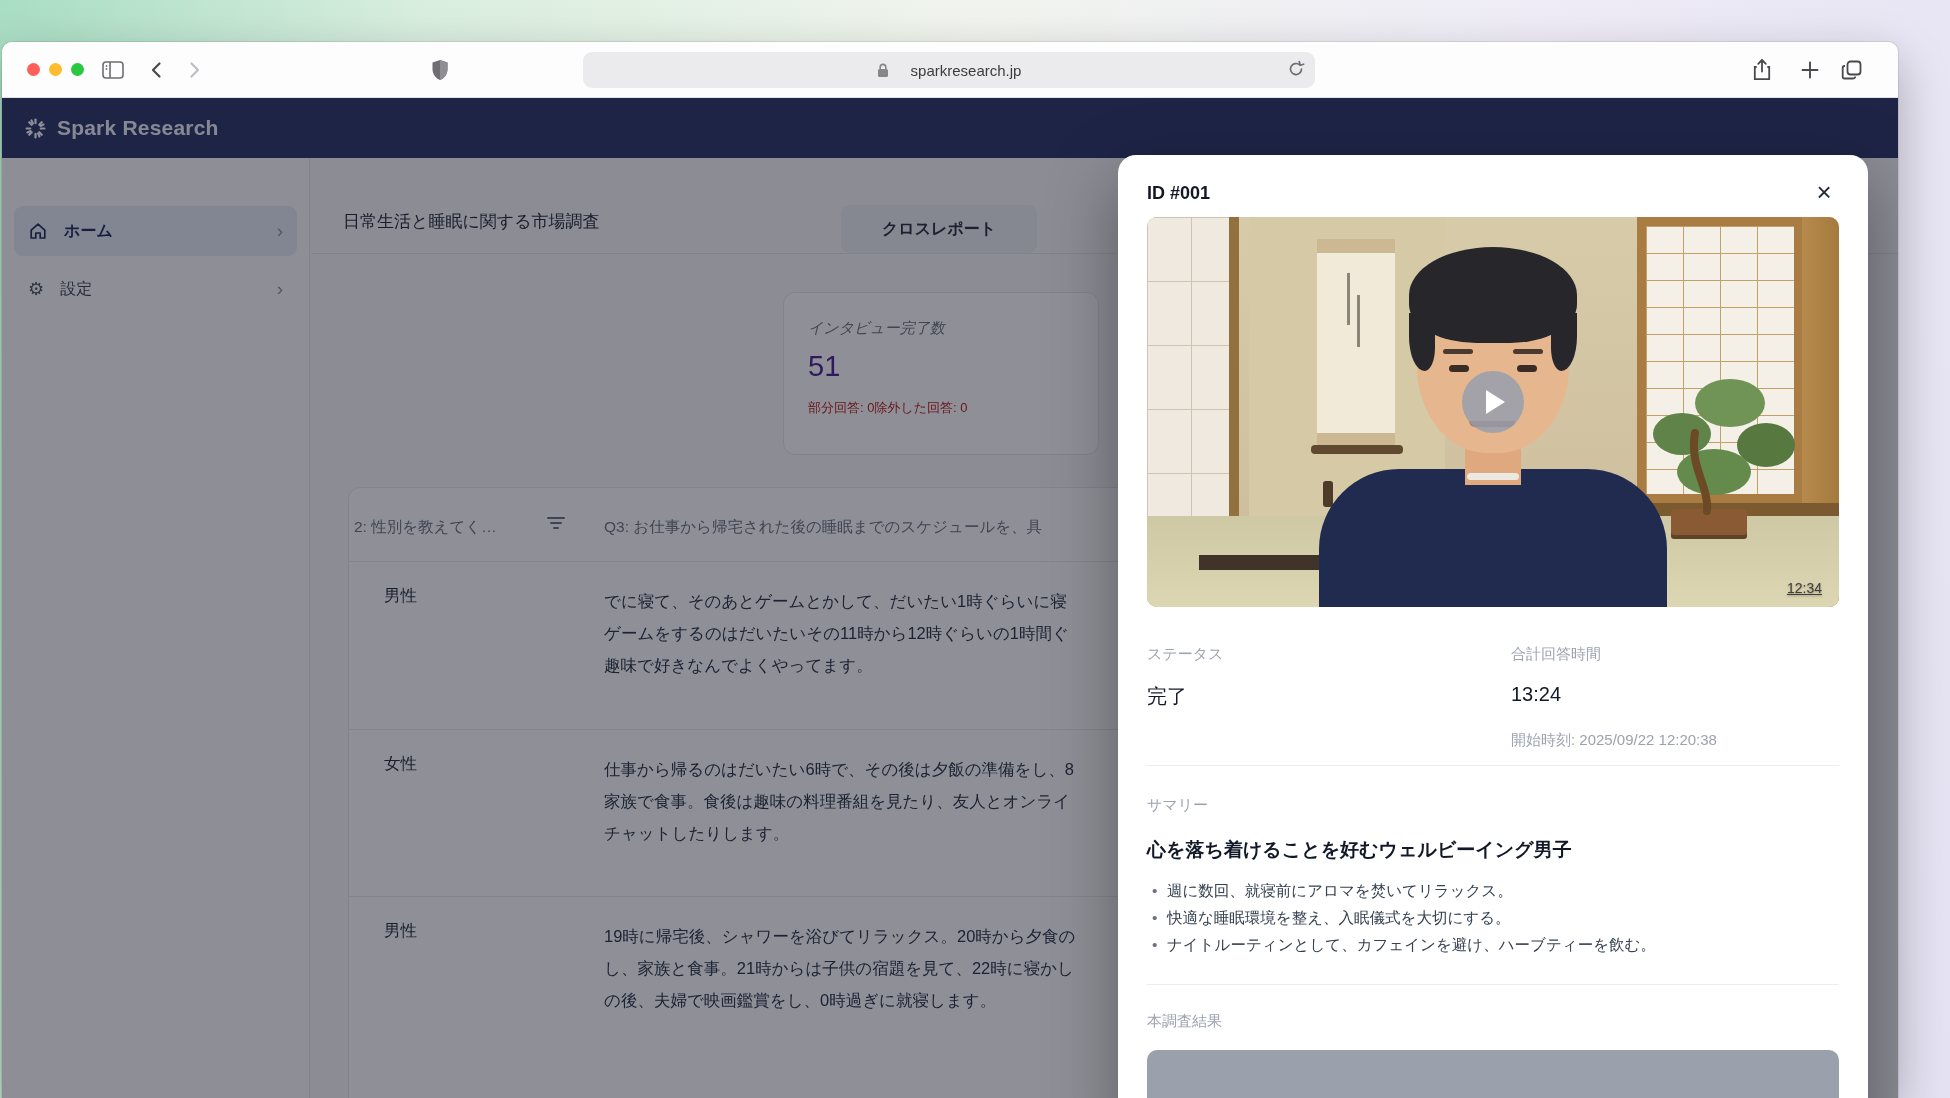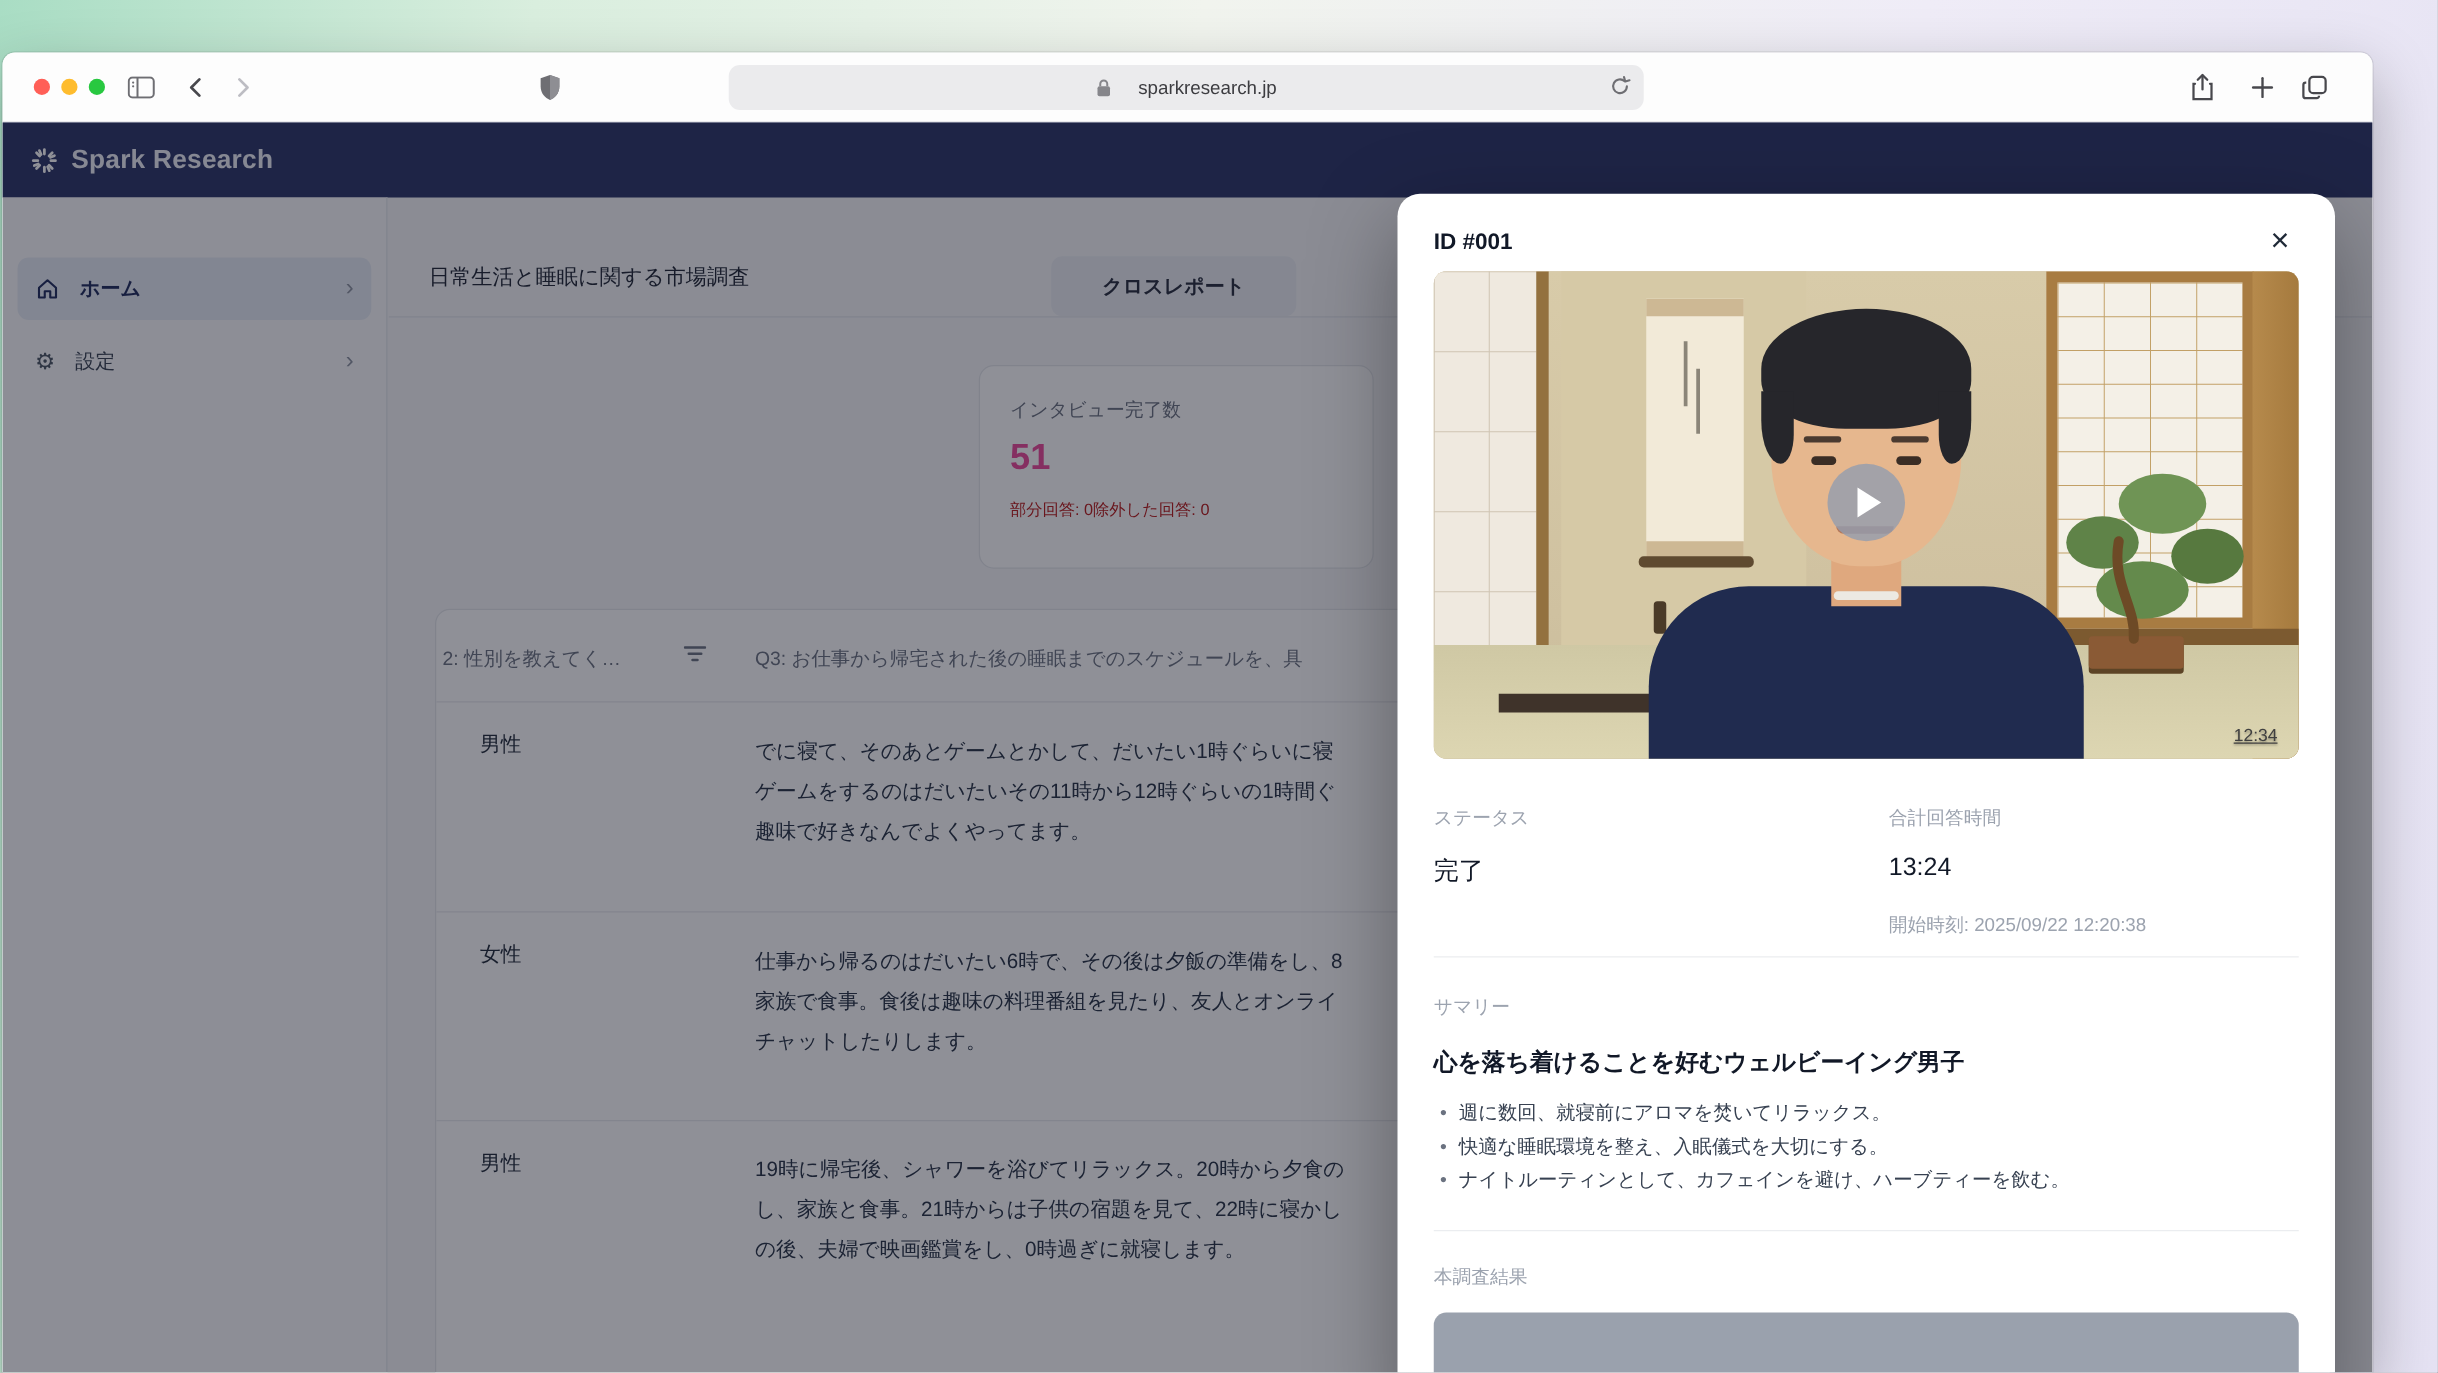--- a/index.html
+++ b/index.html
@@ -31,22 +31,22 @@
   .brand-label { color:#eef0f7; font-size:21px; font-weight:600; letter-spacing:.2px; }
   .sidebar { position:absolute; left:0; top:60px; bottom:0; width:308px; background:#fbfcfe; border-right:1px solid #e4e6eb; padding-top:48px; }
   .side-item { position:relative; margin:0 12px 8px 12px; height:50px; border-radius:9px; display:flex; align-items:center; padding:0 14px; gap:16px; font-size:16px; color:#374151; }
   .side-item.active { background:#e7ecf5; color:#1e2a5c; font-weight:700; }
   .side-item .chev { position:absolute; right:14px; color:#8d93a0; font-size:19px; font-weight:400; }
   .content { position:absolute; left:309px; top:60px; right:0; bottom:0; }
   .survey-title { position:absolute; left:32px; top:52px; font-size:17px; font-weight:500; color:#1f2533; }
   .report-tab { position:absolute; left:530px; top:47px; width:196px; height:48px; background:#eceef3; border-radius:9px; display:flex; align-items:center; justify-content:center; font-size:16px; font-weight:700; color:#272d3d; }
   .content-divider { position:absolute; left:0; right:0; top:95px; height:1px; background:#e4e6eb; }
   .stats-card { position:absolute; left:472px; top:134px; width:316px; height:163px; background:#ffffff; border:1px solid #e5e7eb; border-radius:12px; padding:26px 24px; }
-  .stats-label { font-size:15px; color:#6b7280; }
-  .stats-value { margin-top:12px; font-size:29px; font-weight:700; color:#ec4899; }
+  .stats-label { font-size:15px; color:#6b7280;font-style:italic; }
+  .stats-value { margin-top:12px; font-size:29px; font-weight:400; color:#4c1d95; }
   .stats-sub { margin-top:16px; font-size:13px; color:#b91c1c; display:flex; }
   .table-card { position:absolute; left:37px; top:329px; width:1516px; height:700px; background:#ffffff; border:1px solid #e5e7eb; border-radius:12px; overflow:hidden; }
   .th-row { position:absolute; left:0; right:0; top:0; height:73px; }
   .th-gender { position:absolute; left:5px; top:29px; font-size:15.5px; color:#6b7280; white-space:nowrap; }
   .th-filter { position:absolute; left:198px; top:28px; }
   .th-q3 { position:absolute; left:255px; top:29px; font-size:15.5px; color:#6b7280; white-space:nowrap; }
   .tdiv { position:absolute; left:0; right:0; height:1px; background:#e9eaee; }
   .trow { position:absolute; left:0; right:0; }
   .cell-gender { position:absolute; left:-9px; top:24px; font-size:16.5px; color:#1f2937; white-space:nowrap;margin-left:44px; }
   .cell-answer { position:absolute; left:255px; top:24px; font-size:16.5px; color:#263244; }

